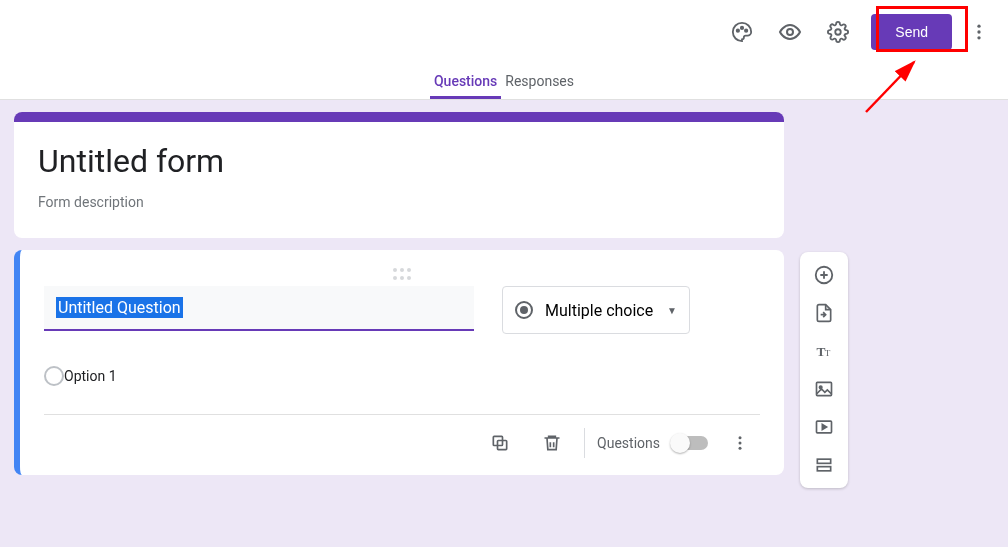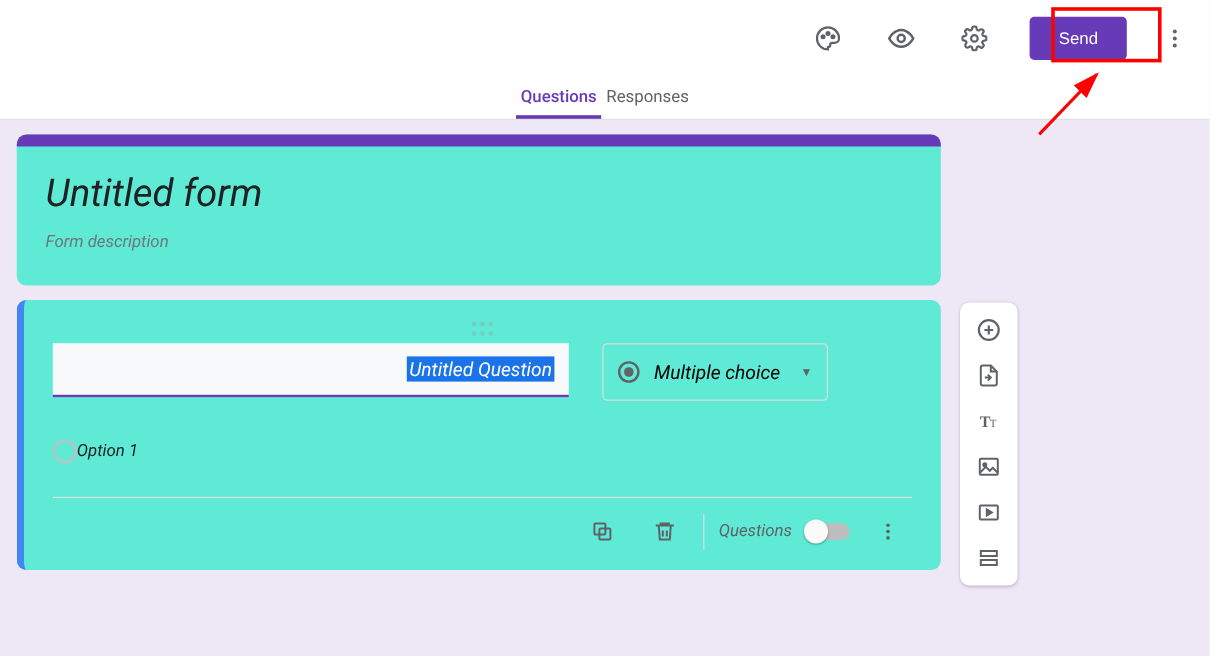--- a/index.html
+++ b/index.html
@@ -11,21 +11,21 @@
     overflow: hidden;
     position: relative;
   }
   
   .header {
     height: 64px;
     display: flex;
     align-items: center;
     justify-content: flex-end;
     padding-right: 8px;
-    gap: 19px;
+    gap: 6px;
     border-bottom: 1px solid transparent;
   }
   .hdr-icon {
     width: 42px; height: 42px;
     display: flex; align-items: center; justify-content: center;
     color: #5f6368;
     border-radius: 50%;
     cursor: pointer;
   }
   .send-btn {
@@ -68,26 +68,25 @@
     padding-bottom: 7px;
   }
   
   .workspace {
     background: #ede7f6;
     height: calc(547px - 100px);
     padding-top: 12px;
     position: relative;
   }
   .card {
-    background: #5eead4;
+    background: #ffffff;
     width: 770px;
     margin-left: 14px;
     border-radius: 8px;
     position: relative;
-    font-style: italic;
   }
   .title-card {
     padding: 22px 24px 28px 24px;
     margin-bottom: 12px;
   }
   .title-card::before {
     content: "";
     position: absolute;
     top: 0; left: 0; right: 0;
     height: 10px;
@@ -130,21 +129,20 @@
     max-width: 430px;
   }
   .q-title {
     background: #f8f9fa;
     border: none;
     border-bottom: 2px solid #673ab7;
     font-size: 16px;
     padding: 12px 12px;
     width: 100%;
     outline: none;
-    text-align: right;
   }
   .q-title .sel {
     background: #1a73e8;
     color: #fff;
     padding: 1px 2px;
   }
   .q-type {
     width: 188px;
     height: 48px;
     border: 1px solid #dadce0;

